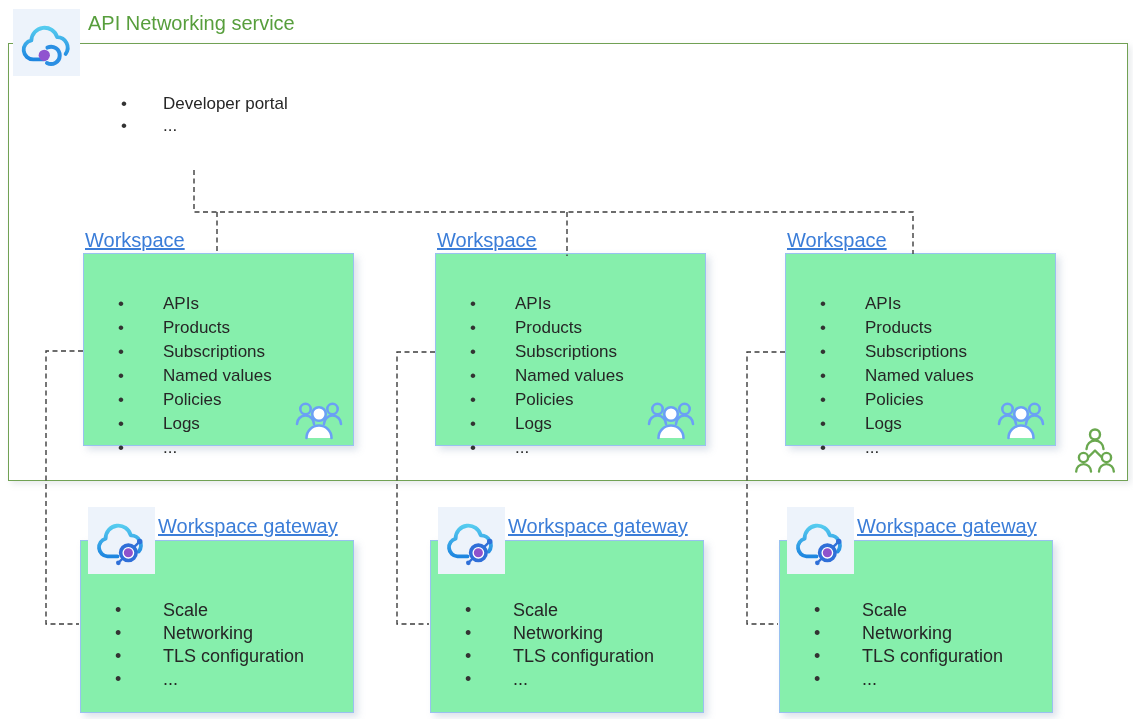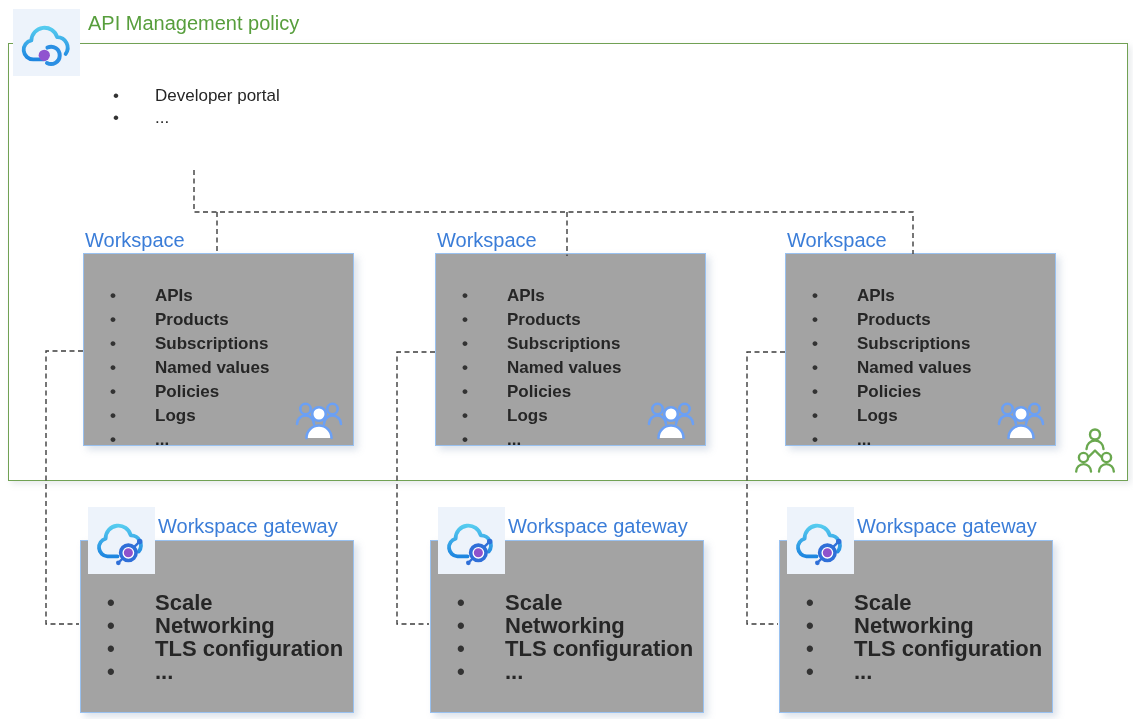--- a/index.html
+++ b/index.html
@@ -16,38 +16,38 @@
   }
   .icon-tile{
     position:absolute;width:67px;height:67px;background:var(--icon_tile_bg,#edf3fb);
     display:flex;align-items:center;justify-content:center;z-index:6;
   }
   .apim-icon-tile{left:13px;top:9px;}
   .title{
     position:absolute;font-size:20px;line-height:25px;white-space:nowrap;z-index:4;
   }
   .green-title{color:var(--green_text,#579e3c);left:88px;top:11px;}
-  .blue-title{color:var(--blue_title,#3b7dd8);}
-  
-  ul.feat{list-style:none;margin:8px;padding:0;position:absolute;z-index:4;}
+  .blue-title{color:var(--blue_title,#3b7dd8);text-decoration:underline;}
+  
+  ul.feat{list-style:none;margin:16px;padding:0;position:absolute;z-index:4;}
   ul.feat li{white-space:nowrap;}
   ul.feat li::before{content:"\2022";display:inline-block;color:#333;}
   ul.service-list{left:105px;top:77px;font-size:17px;}
   ul.service-list li{line-height:22px;}
   ul.service-list li::before{width:42px;}
   ul.box-list{left:18px;top:22px;font-size:17px;}
   ul.box-list li{line-height:24px;}
   ul.box-list li::before{width:45px;}
-  ul.gw-list{left:18px;top:42px;font-size:22px;}
+  ul.gw-list{left:18px;top:42px;font-size:18px;}
   ul.gw-list li{line-height:23px;}
   ul.gw-list li::before{width:48px;}
   
   .wbox{
-    position:absolute;background:#a3a3a3;border:1.4px solid var(--blue_border,#99c1f0);
-    box-shadow:4px 4px 7px rgba(140,160,190,.3);z-index:2;font-weight:bold;
+    position:absolute;background:#86efac;border:1.4px solid var(--blue_border,#99c1f0);
+    box-shadow:4px 4px 7px rgba(140,160,190,.3);z-index:2;
   }
   .ws-box{top:253px;width:269px;height:191px;}
   .ws1{left:83px;} .ws2{left:435px;} .ws3{left:785px;}
   .ws-title1{left:85px;top:228px;} .ws-title2{left:437px;top:228px;} .ws-title3{left:787px;top:228px;}
   .gw-box{top:540px;width:272px;height:171px;}
   .gw1{left:80px;} .gw2{left:430px;} .gw3{left:779px;}
   .gwicon1{left:88px;top:507px;} .gwicon2{left:438px;top:507px;} .gwicon3{left:787px;top:507px;}
   .gw-title1{left:158px;top:514px;} .gw-title2{left:508px;top:514px;} .gw-title3{left:857px;top:514px;}
   .people{position:absolute;right:10px;bottom:5px;z-index:4;}
   .org-icon{position:absolute;left:1075px;top:426px;z-index:4;}
@@ -79,21 +79,21 @@
           <stop offset="0" stop-color="#55cbef"></stop>
             <stop offset="1" stop-color="#1e86e0"></stop>
         </linearGradient>
       </defs>
       <path d="M30,51 H18 A10.5,10.5 0 0 1 15.8,30.2 A14.5,14.5 0 0 1 44.2,26.6 A11.6,11.6 0 0 1 53.5,45" fill="none" stroke="url(#cg1)" stroke-width="4.2" stroke-linecap="round" stroke-linejoin="round"></path>
       <path d="M33.5,38 a9.5,9.5 0 1 1 -0.5,17" fill="none" stroke="#2b8fe3" stroke-width="4.4" stroke-linecap="round"></path>
       <circle cx="30" cy="46.5" r="6.2" fill="#9054cf"></circle>
     </svg>
   </div>
 
-  <div class="title green-title">API Management policy</div>
+  <div class="title green-title">API Networking service</div>
   <ul class="feat service-list">
     <li>Developer portal</li>
     <li>...</li>
   </ul>
 
   <div class="title blue-title ws-title1">Workspace</div>
   <div class="title blue-title ws-title2">Workspace</div>
   <div class="title blue-title ws-title3">Workspace</div>
 
   <div class="wbox ws-box ws1">

